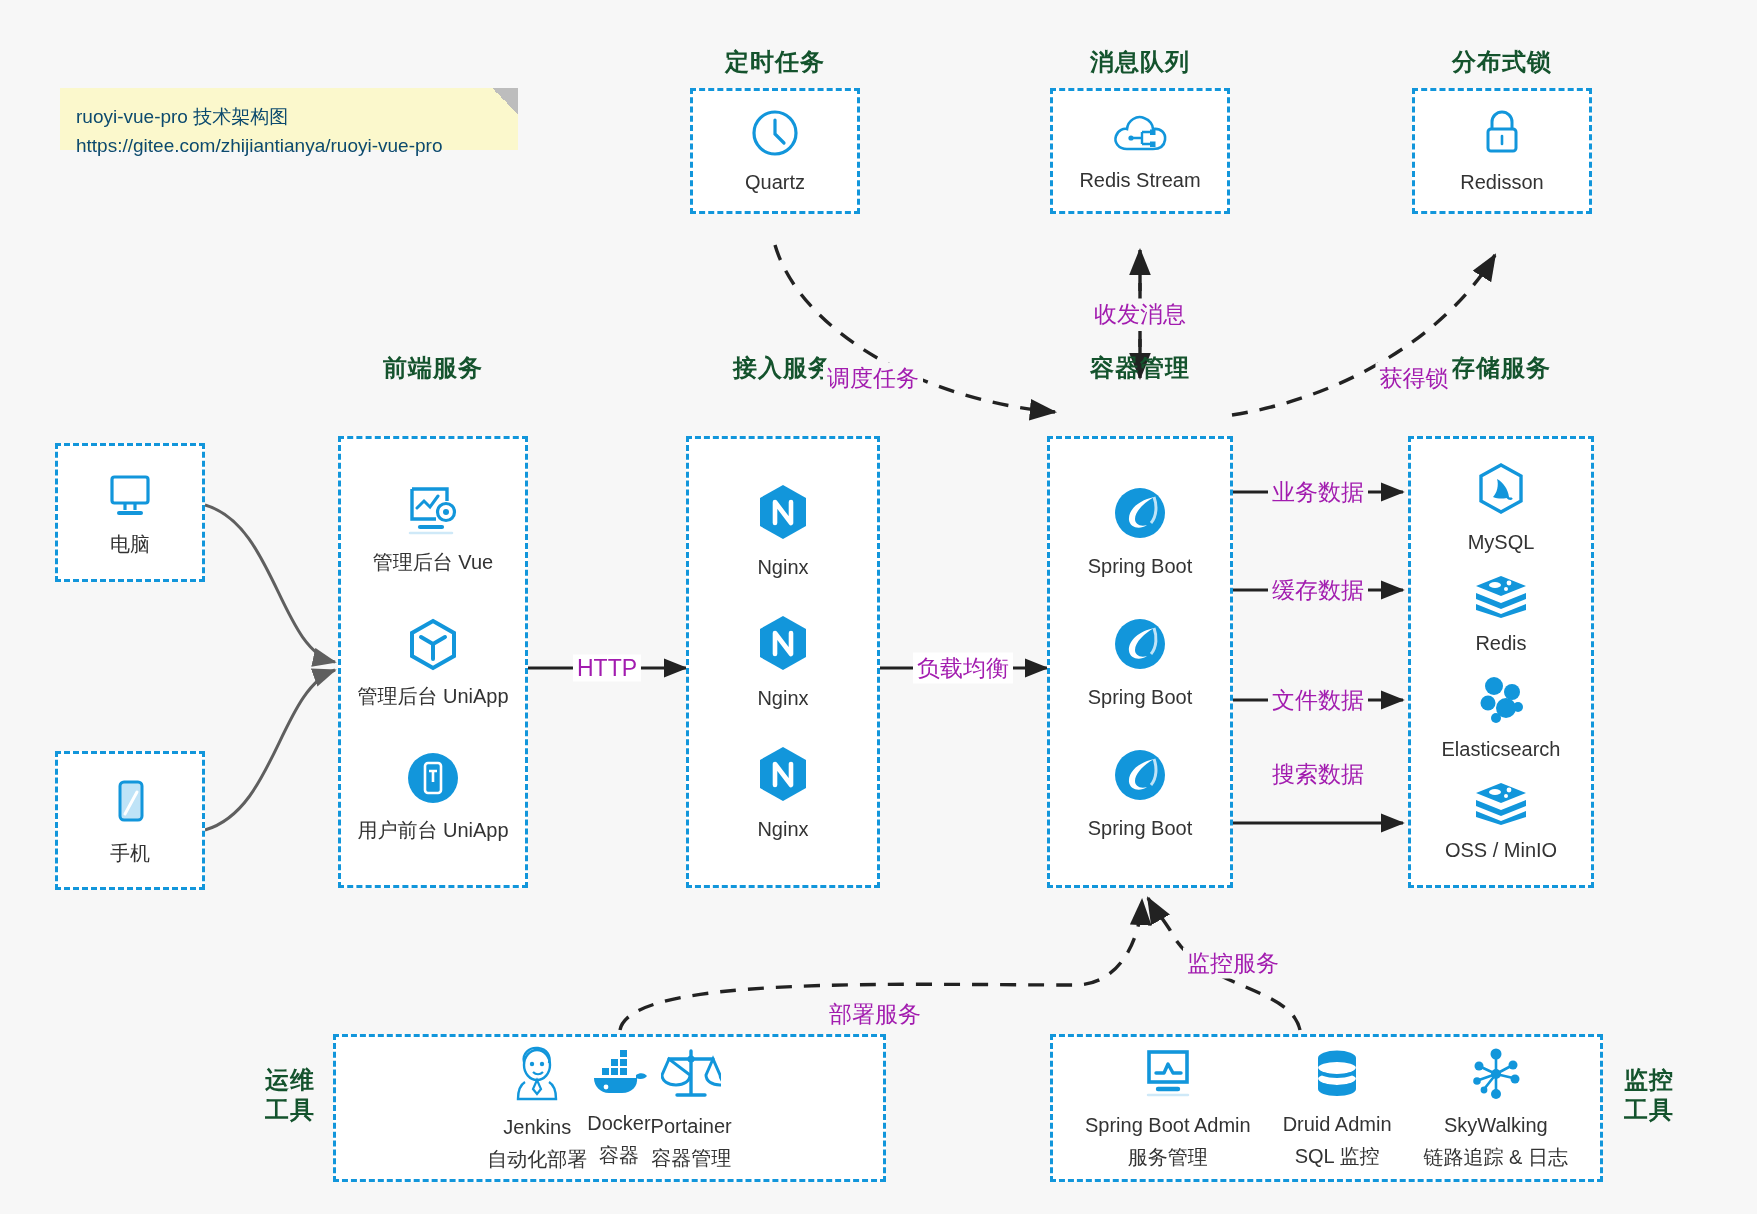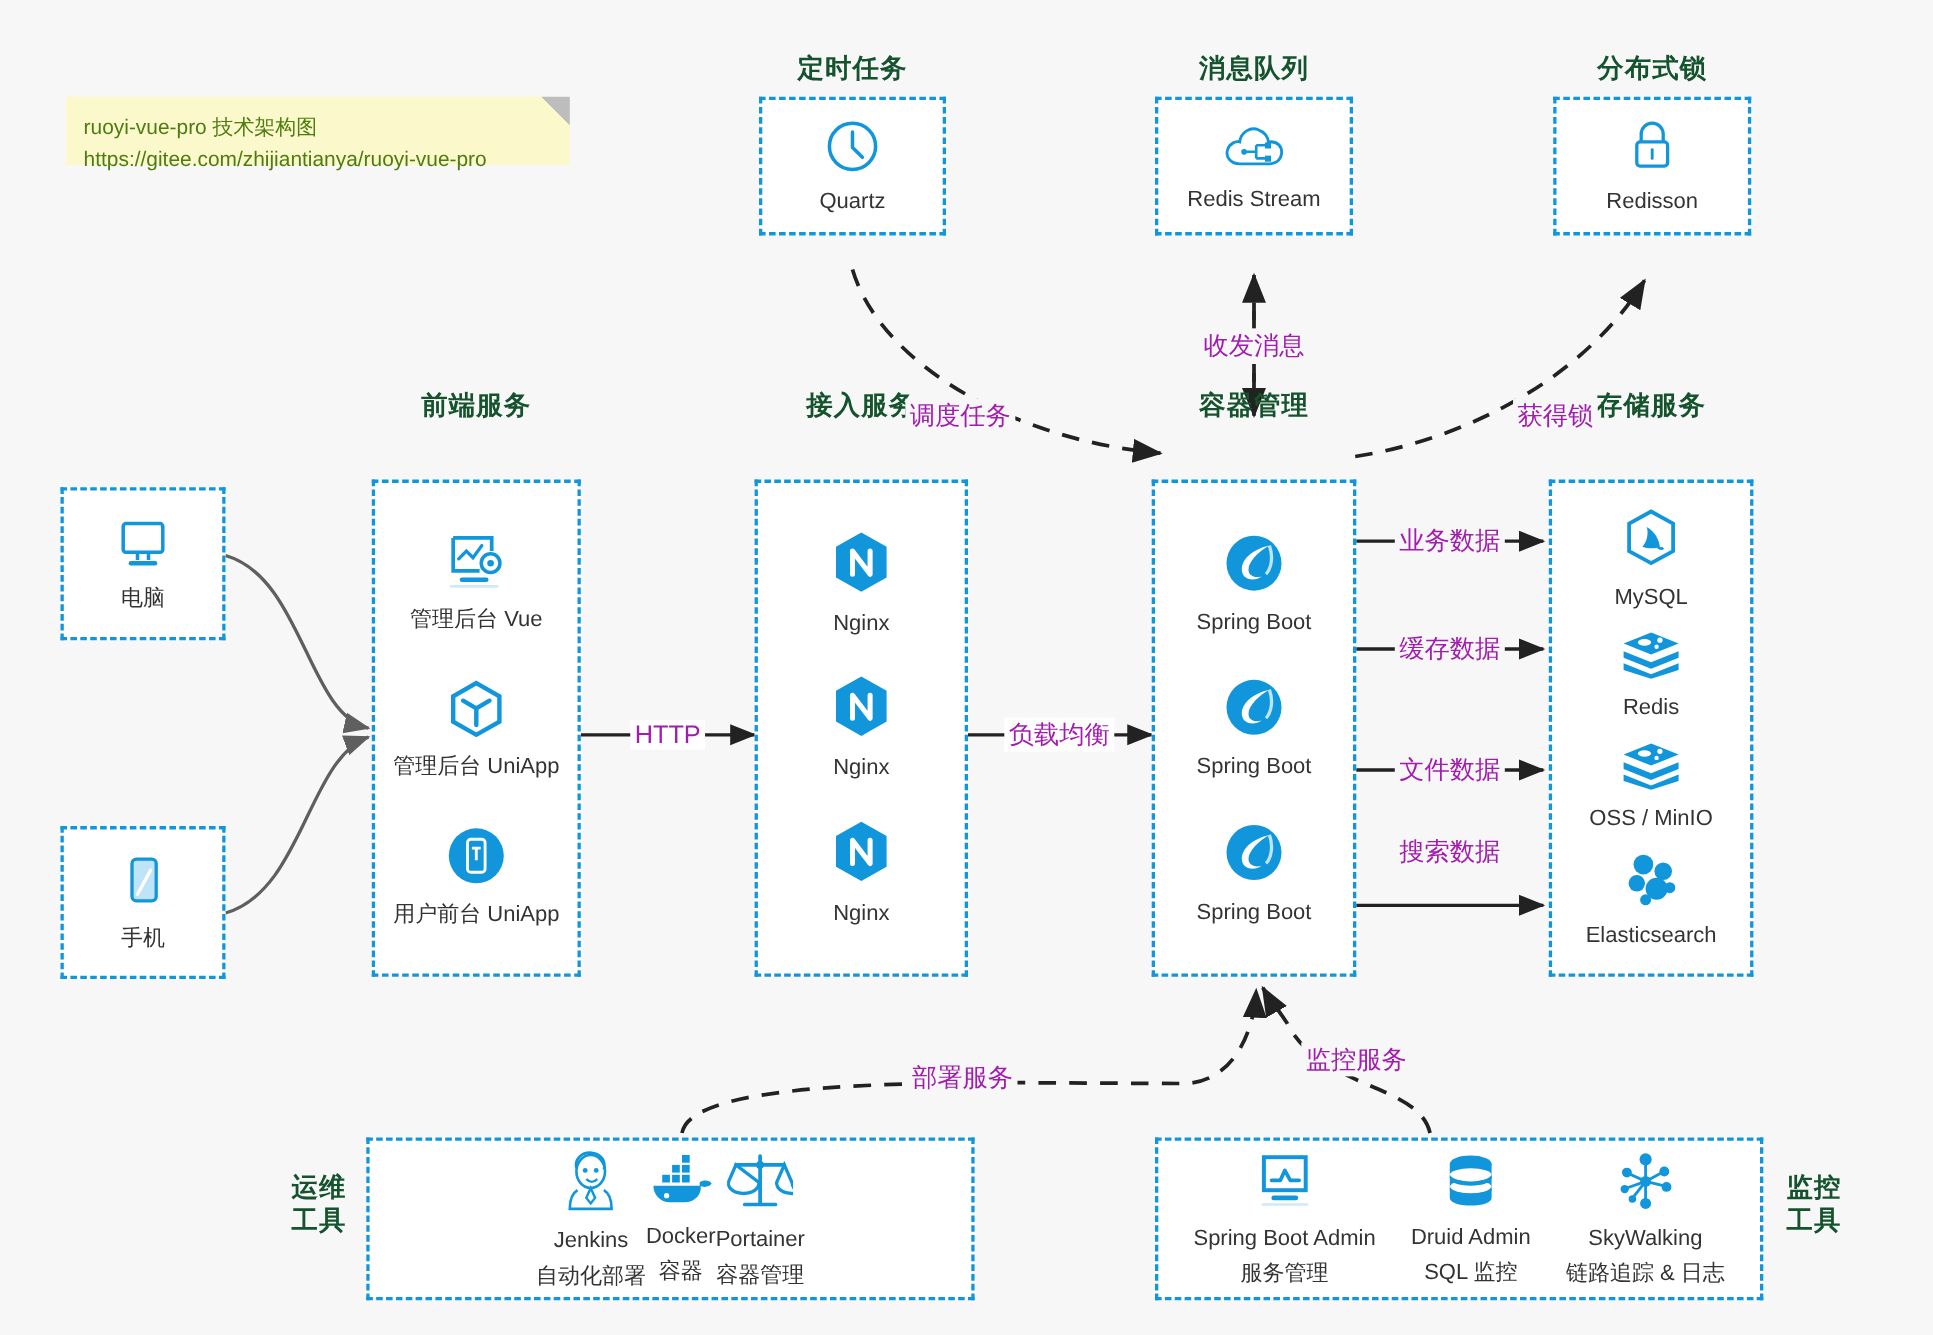--- a/index.html
+++ b/index.html
@@ -46,21 +46,21 @@
   }
   .node .cap2{font-size:20px;color:#333;white-space:nowrap;text-align:center;line-height:1.3;}
   .ico{display:block;}
 
   
   .note{
     position:absolute;
     background:#fbf8cc;
     padding:14px 16px 16px 16px;
     box-sizing:border-box;
-    font-size:19px;color:#4d7c0f;line-height:1.55;
+    font-size:19px;color:#0c4a6e;line-height:1.55;
     white-space:nowrap;
   }
   .note .fold{
     position:absolute;right:0;top:0;width:26px;height:26px;
     background:linear-gradient(225deg,#bdbdbd 0 50%,transparent 50%);
   }
 
   
   .elabel{
     position:absolute;
@@ -305,43 +305,43 @@
           <path d="M4 32 L29 42 L54 32 L54 38 L29 46 L4 38 Z" fill="#1296db"></path>
           <ellipse cx="23" cy="13" rx="6" ry="3" fill="#fff"></ellipse>
           <circle cx="37" cy="11" r="2.4" fill="#fff"></circle>
           <circle cx="34" cy="17" r="2" fill="#fff"></circle>
         </svg>
       </span>
       <span class="cap">Redis</span>
     </div>
     <div class="node">
       <span class="ico">
+        <svg width="58" height="54" viewBox="0 0 58 54">
+          <circle cx="22" cy="14" r="9" fill="#1296db"></circle>
+          <circle cx="40" cy="20" r="8" fill="#1296db"></circle>
+          <circle cx="16" cy="31" r="7.5" fill="#1296db"></circle>
+          <circle cx="34" cy="36" r="10" fill="#1296db"></circle>
+          <circle cx="46" cy="35" r="5" fill="#1296db"></circle>
+          <circle cx="24" cy="46" r="5" fill="#1296db"></circle>
+        </svg>
+      </span>
+      <span class="cap">Elasticsearch</span>
+    </div>
+    <div class="node">
+      <span class="ico">
         <svg width="58" height="48" viewBox="0 0 58 48">
           <path d="M29 4 L54 14 L29 24 L4 14 Z" fill="#1296db"></path>
           <path d="M4 21 L29 31 L54 21 L54 27 L29 37 L4 27 Z" fill="#1296db"></path>
           <path d="M4 32 L29 42 L54 32 L54 38 L29 46 L4 38 Z" fill="#1296db"></path>
           <ellipse cx="23" cy="13" rx="6" ry="3" fill="#fff"></ellipse>
           <circle cx="37" cy="11" r="2.4" fill="#fff"></circle>
           <circle cx="34" cy="17" r="2" fill="#fff"></circle>
         </svg>
       </span>
       <span class="cap">OSS / MinIO</span>
-    </div>
-    <div class="node">
-      <span class="ico">
-        <svg width="58" height="54" viewBox="0 0 58 54">
-          <circle cx="22" cy="14" r="9" fill="#1296db"></circle>
-          <circle cx="40" cy="20" r="8" fill="#1296db"></circle>
-          <circle cx="16" cy="31" r="7.5" fill="#1296db"></circle>
-          <circle cx="34" cy="36" r="10" fill="#1296db"></circle>
-          <circle cx="46" cy="35" r="5" fill="#1296db"></circle>
-          <circle cx="24" cy="46" r="5" fill="#1296db"></circle>
-        </svg>
-      </span>
-      <span class="cap">Elasticsearch</span>
     </div>
   </div>
 
   <div class="grp-title side" style="left:255px;top:1065px;width:70px;text-align:center;">
     <div>运维</div>
     <div>工具</div>
   </div>
   <div class="box row" style="left:333px;top:1034px;width:553px;height:148px;">
     <div class="node">
       <span class="ico">
@@ -448,16 +448,16 @@
 
   <div class="elabel onwhite" style="left:607px;top:668px;">HTTP</div>
   <div class="elabel onwhite" style="left:963px;top:668px;">负载均衡</div>
   <div class="elabel" style="left:873px;top:378px;">调度任务</div>
   <div class="elabel" style="left:1140px;top:314px;">收发消息</div>
   <div class="elabel" style="left:1414px;top:378px;">获得锁</div>
   <div class="elabel" style="left:1318px;top:492px;">业务数据</div>
   <div class="elabel" style="left:1318px;top:590px;">缓存数据</div>
   <div class="elabel" style="left:1318px;top:700px;">文件数据</div>
   <div class="elabel" style="left:1318px;top:774px;">搜索数据</div>
-  <div class="elabel" style="left:875px;top:980px;">部署服务</div>
+  <div class="elabel" style="left:875px;top:1014px;">部署服务</div>
   <div class="elabel" style="left:1233px;top:963px;">监控服务</div>
 
 </div>
 
 </body></html>

